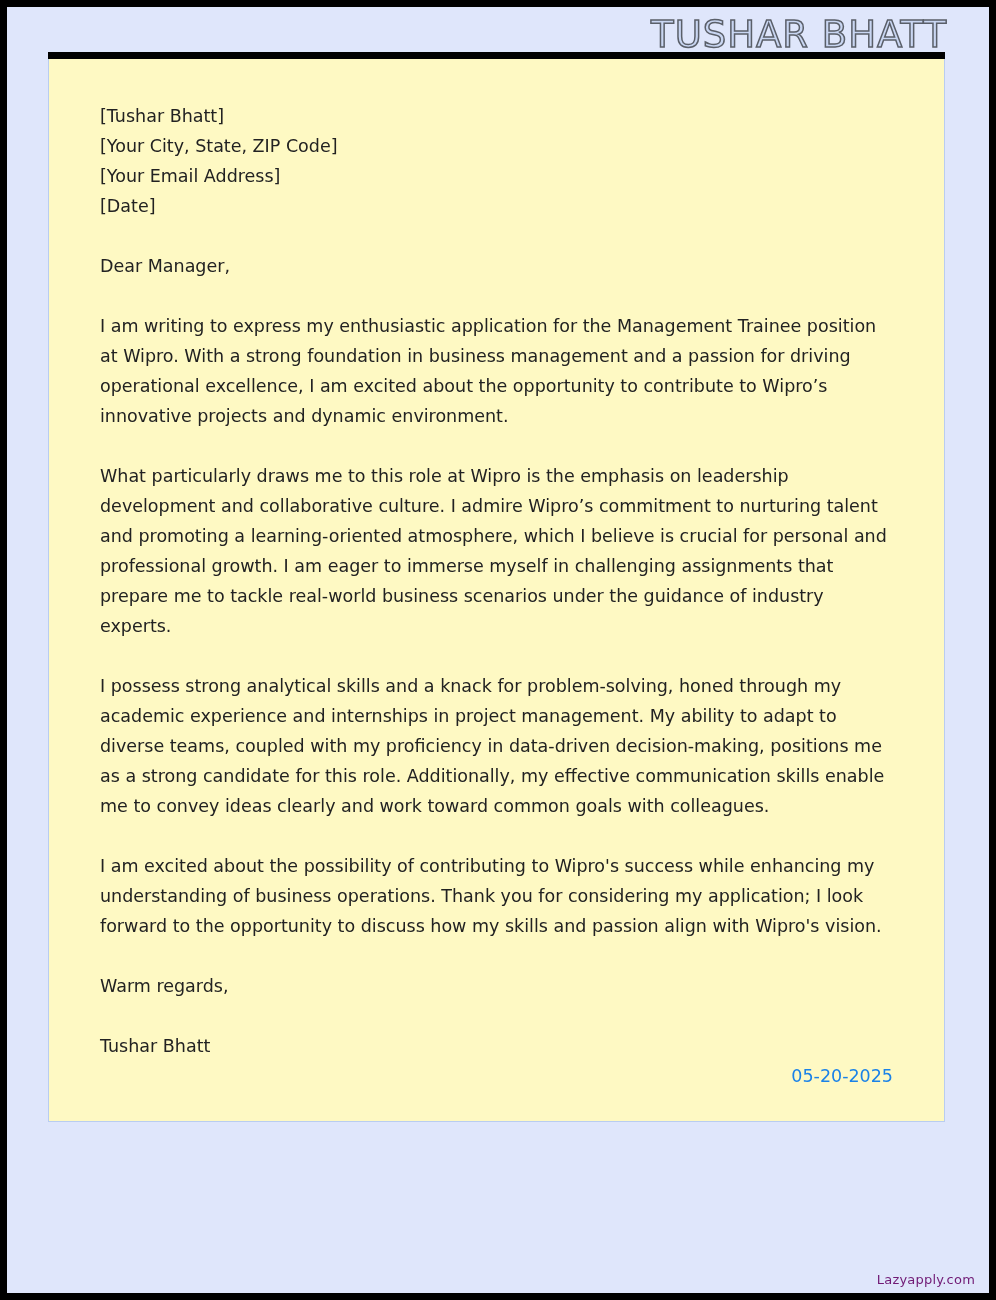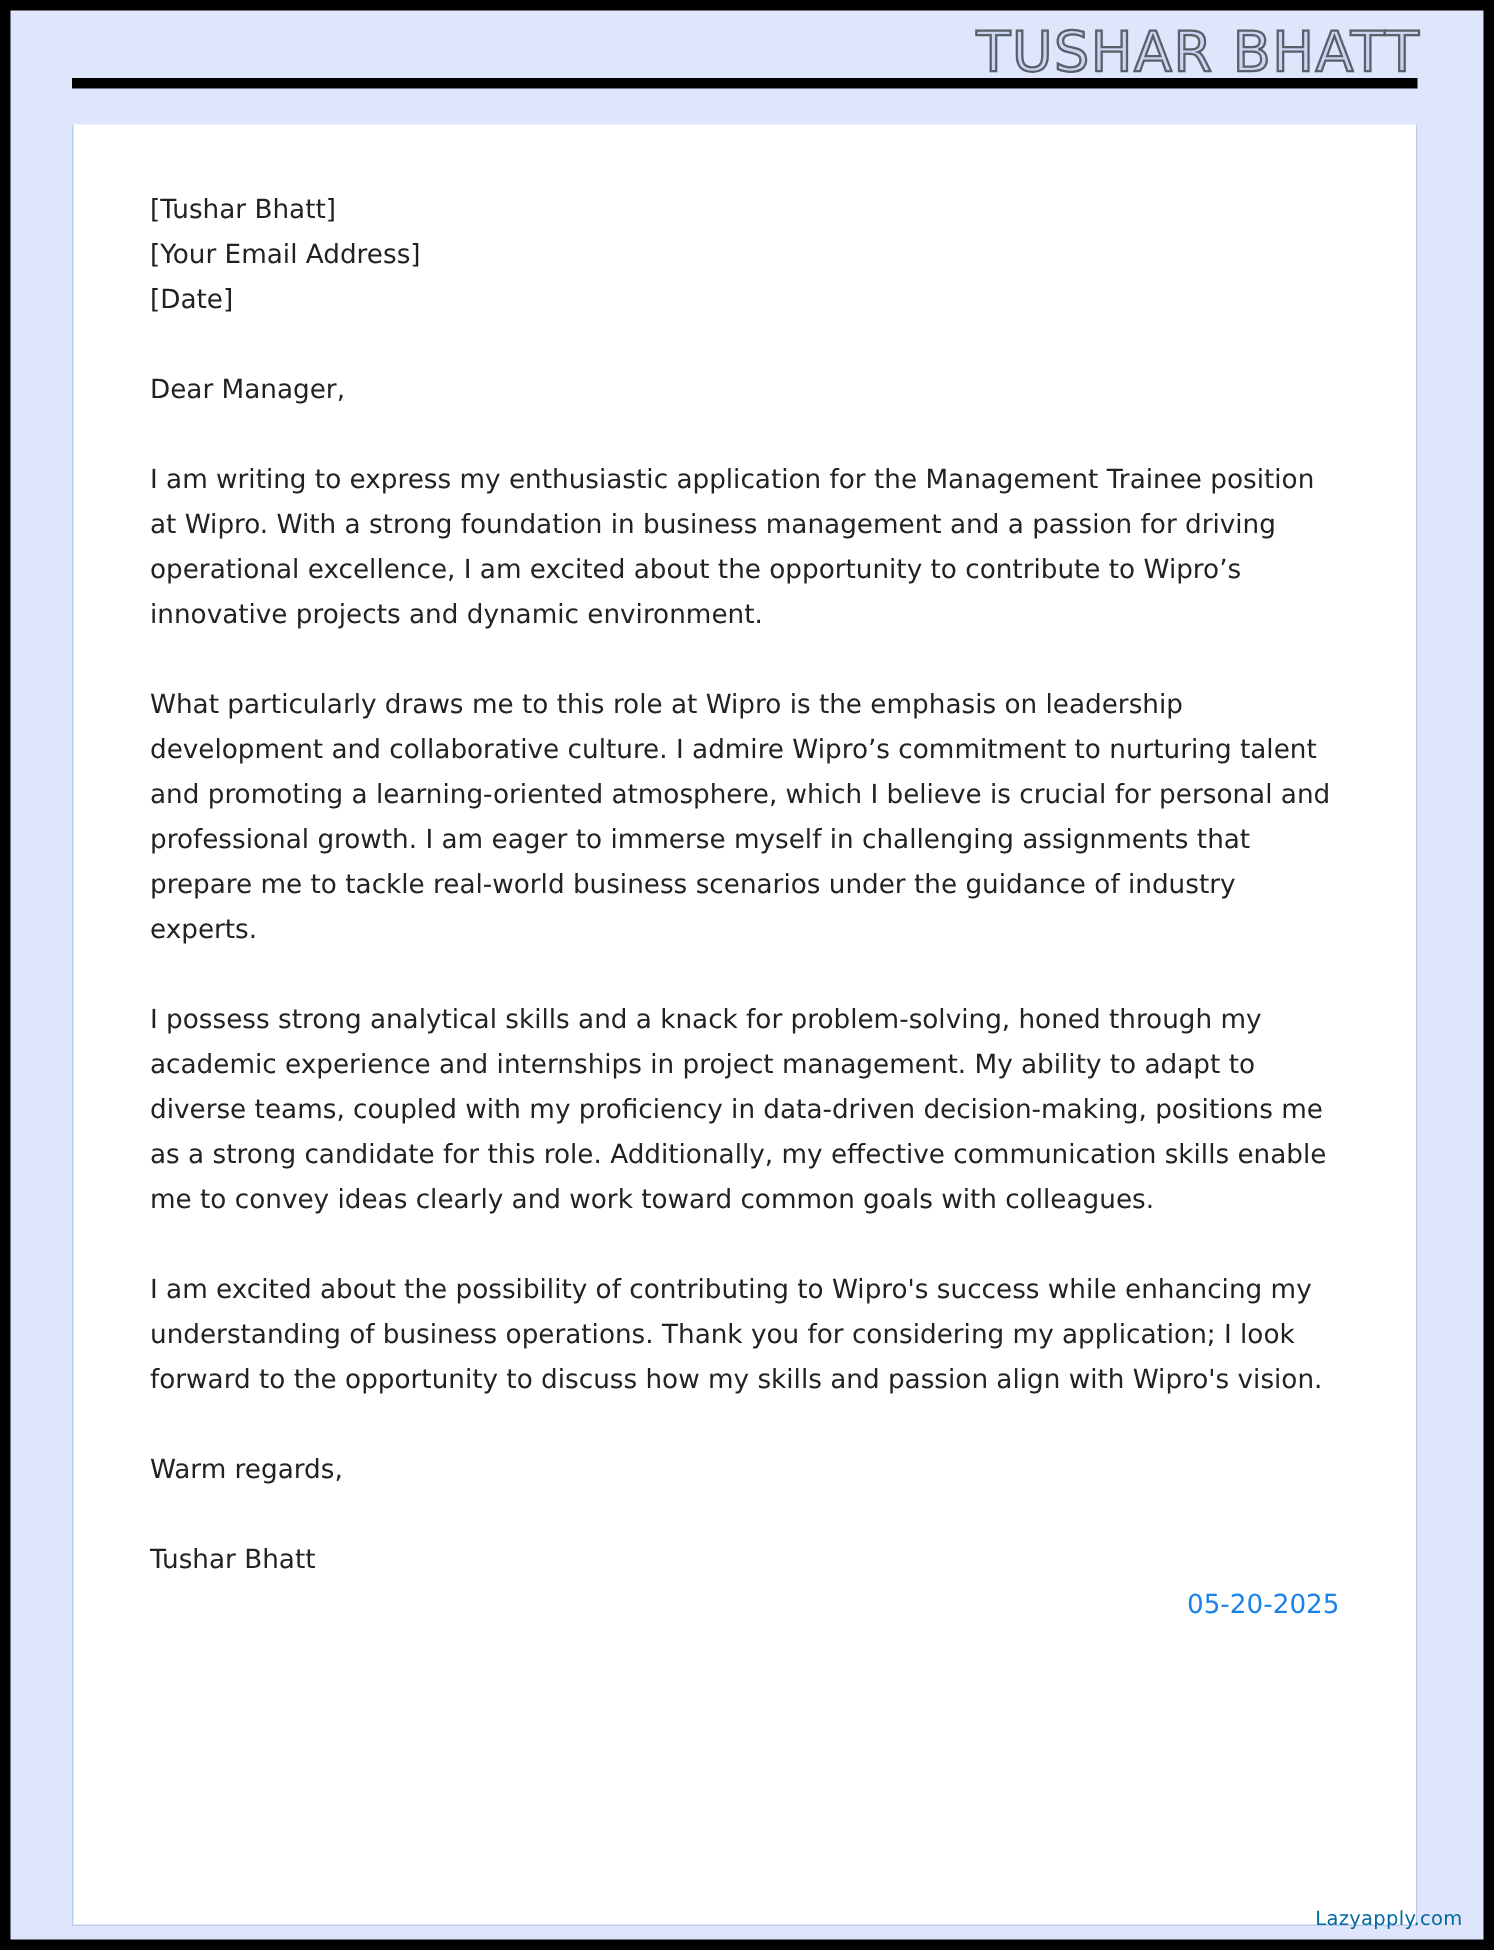--- a/index.html
+++ b/index.html
@@ -50,26 +50,25 @@
     height: 7px;
     background: #000000;
   }
 
   
   .sheet {
     position: absolute;
     left: 41px;
     top: 52px;
     width: 897px;
-    height: 1201px;
-    background: #ffffff;
+    height: 1063px;
+    background: #fef9c3;
     border: 1px solid #b9cdf0;
     border-top: none;
     box-sizing: border-box;
-    margin-top: 24px;
   }
 
   .sheet-inner {
     position: absolute;
     left: 51px;
     top: 42px;
     width: 793px;
   }
 
   .body-text {
@@ -101,38 +100,39 @@
     color: #1a82e8;
     text-align: right;
   }
 
   .footer-mark {
     position: absolute;
     right: 14px;
     bottom: 6px;
     font-family: "DejaVu Sans", sans-serif;
     font-size: 13px;
-    color: #0369a1;
+    color: #701a75;
     letter-spacing: 0.2px;
   }
 </style>
 </head>
 <body>
 
 <div class="page">
 
   <div class="letterhead">TUSHAR BHATT</div>
 
   <div class="head-rule"></div>
 
   <div class="sheet">
     <div class="sheet-inner body-text">
 
       <div>
         <div class="addr-line">[Tushar Bhatt]</div>
+        <div class="addr-line">[Your City, State, ZIP Code]</div>
         <div class="addr-line">[Your Email Address]</div>
         <div class="addr-line">[Date]</div>
       </div>
 
       <div class="block-gap"></div>
 
       <div>Dear Manager,</div>
 
       <div class="block-gap"></div>
 

